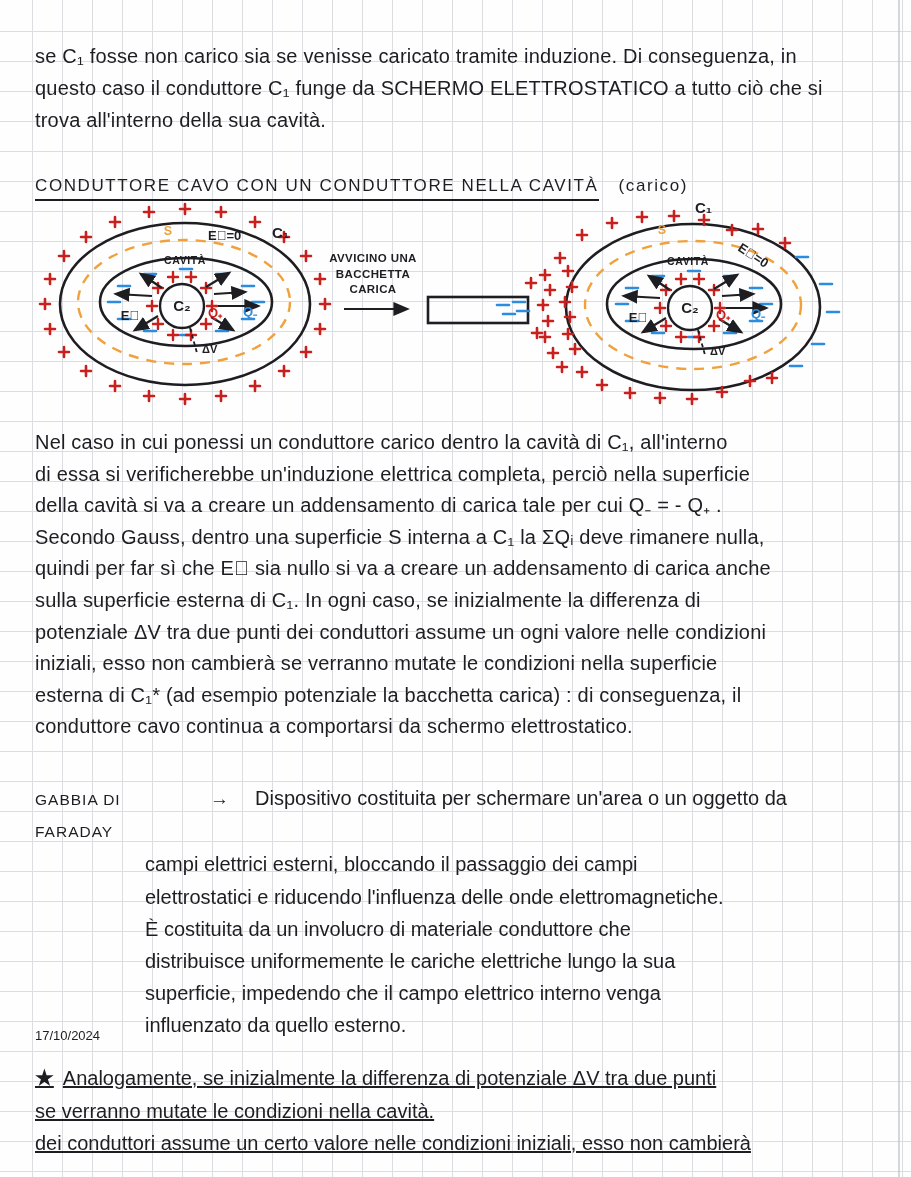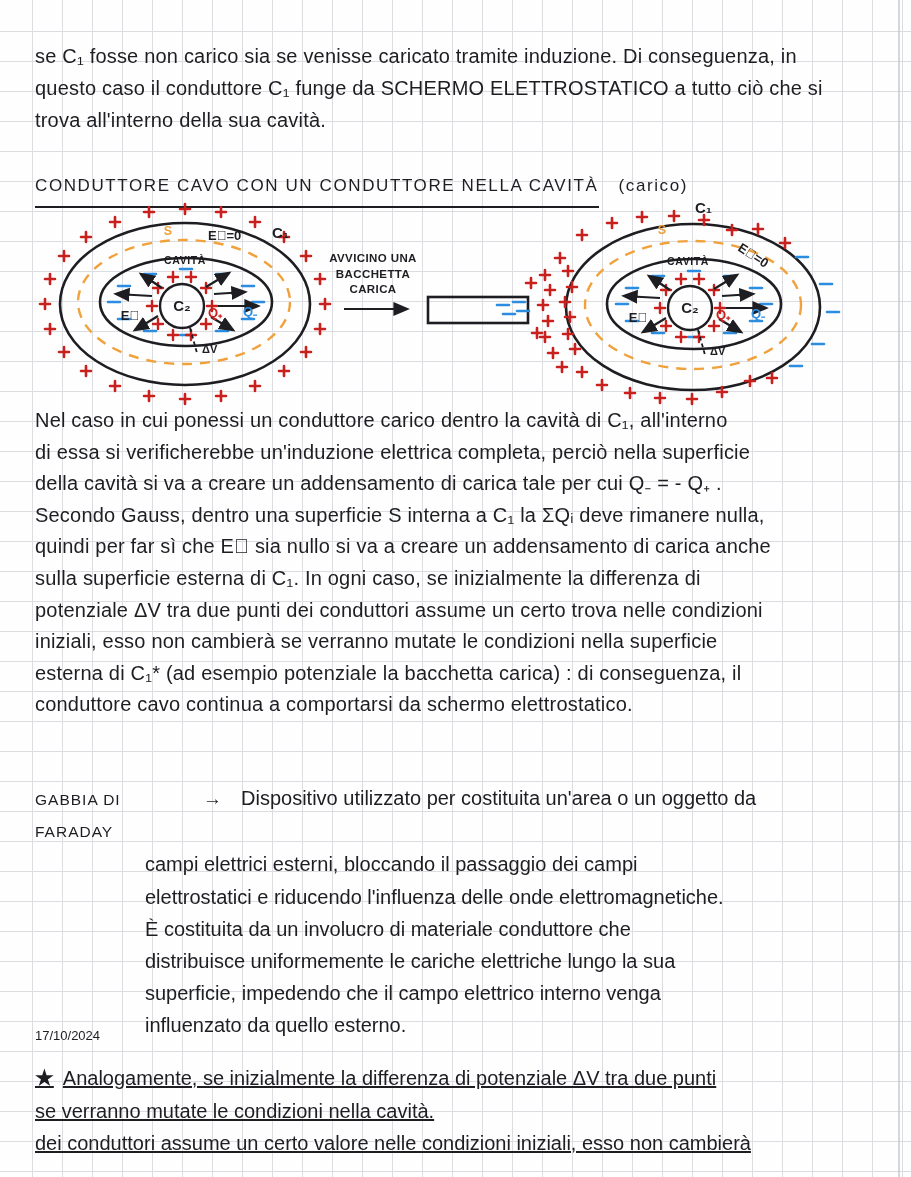--- a/index.html
+++ b/index.html
@@ -10,25 +10,25 @@
       repeating-linear-gradient(to right,  transparent 0 29px, #dcdde0 29px 30px),
       repeating-linear-gradient(to bottom, transparent 0 29px, #dcdde0 29px 30px);
     background-position:3px 2px;
     font-family:"Liberation Sans", sans-serif;
     color:#1d1d22;
   }
   .page-edge{position:absolute; top:0; right:11px; width:2px; height:100%; background:#bfc3c8; opacity:.65;}
   .txtblock{position:absolute; left:35px; width:868px;}
   .intro{top:40px; font-size:20px; line-height:32px; letter-spacing:.2px;}
   .title-row{top:176px; font-size:17px; letter-spacing:1.6px; font-weight:500;}
-  .title-main{border-bottom:2px solid #1d1d22; padding-bottom:11px;margin-top:16px;}
+  .title-main{border-bottom:2px solid #1d1d22; padding-bottom:4px;margin-top:16px;}
   .title-suffix{margin-left:20px;}
-  .body{top:405px; font-size:20px; line-height:31.6px; letter-spacing:.2px;}
+  .body{top:427px; font-size:20px; line-height:31.6px; letter-spacing:.2px;}
   .faraday{top:782px; font-size:20px; line-height:32.2px;}
-  .faraday-first{display:flex; align-items:baseline;}
+  .faraday-first{display:flex; align-items:baseline;gap:7px;}
   .faraday-label{font-size:15.5px; letter-spacing:1px; width:168px; flex:none;}
   .faraday-arrow{width:38px; flex:none; font-size:19px;}
   .faraday-rest{margin-left:110px;}
   .date{top:1028px; font-size:13px;}
   .footnote{top:1062px; font-size:20px; line-height:32.6px;text-decoration:underline;}
   .fn-star{font-size:21px; margin-right:9px; font-weight:bold;}
   svg text{font-family:"Liberation Sans", sans-serif; fill:#1d1d22;}
   .lbl-small{font-size:10.5px; letter-spacing:.6px; font-weight:600;}
   .lbl-c{font-size:15px; font-weight:600;}
   .lbl-q{font-size:13px; font-weight:700;}
@@ -260,31 +260,31 @@
     </g>
   </svg>
 
   <div class="txtblock body">
     <div>Nel caso in cui ponessi un conduttore carico dentro la cavità di C₁, all'interno</div>
     <div>di essa si verificherebbe un'induzione elettrica completa, perciò nella superficie</div>
     <div>della cavità si va a creare un addensamento di carica tale per cui Q₋ = - Q₊ .</div>
     <div>Secondo Gauss, dentro una superficie S interna a C₁ la ΣQᵢ deve rimanere nulla,</div>
     <div>quindi per far sì che E⃗ sia nullo si va a creare un addensamento di carica anche</div>
     <div>sulla superficie esterna di C₁. In ogni caso, se inizialmente la differenza di</div>
-    <div>potenziale ΔV tra due punti dei conduttori assume un certo trova nelle condizioni</div>
+    <div>potenziale ΔV tra due punti dei conduttori assume un ogni valore nelle condizioni</div>
     <div>iniziali, esso non cambierà se verranno mutate le condizioni nella superficie</div>
     <div>esterna di C₁* (ad esempio potenziale la bacchetta carica) : di conseguenza, il</div>
     <div>conduttore cavo continua a comportarsi da schermo elettrostatico.</div>
   </div>
 
   <div class="txtblock faraday">
     <div class="faraday-first">
       <span class="faraday-label">GABBIA DI FARADAY</span>
       <span class="faraday-arrow">→</span>
-      <span>Dispositivo utilizzato per costituita un'area o un oggetto da</span>
+      <span>Dispositivo costituita per schermare un'area o un oggetto da</span>
     </div>
     <div class="faraday-rest">
       <div>campi elettrici esterni, bloccando il passaggio dei campi</div>
       <div>elettrostatici e riducendo l'influenza delle onde elettromagnetiche.</div>
       <div>È costituita da un involucro di materiale conduttore che</div>
       <div>distribuisce uniformemente le cariche elettriche lungo la sua</div>
       <div>superficie, impedendo che il campo elettrico interno venga</div>
       <div>influenzato da quello esterno.</div>
     </div>
   </div>

